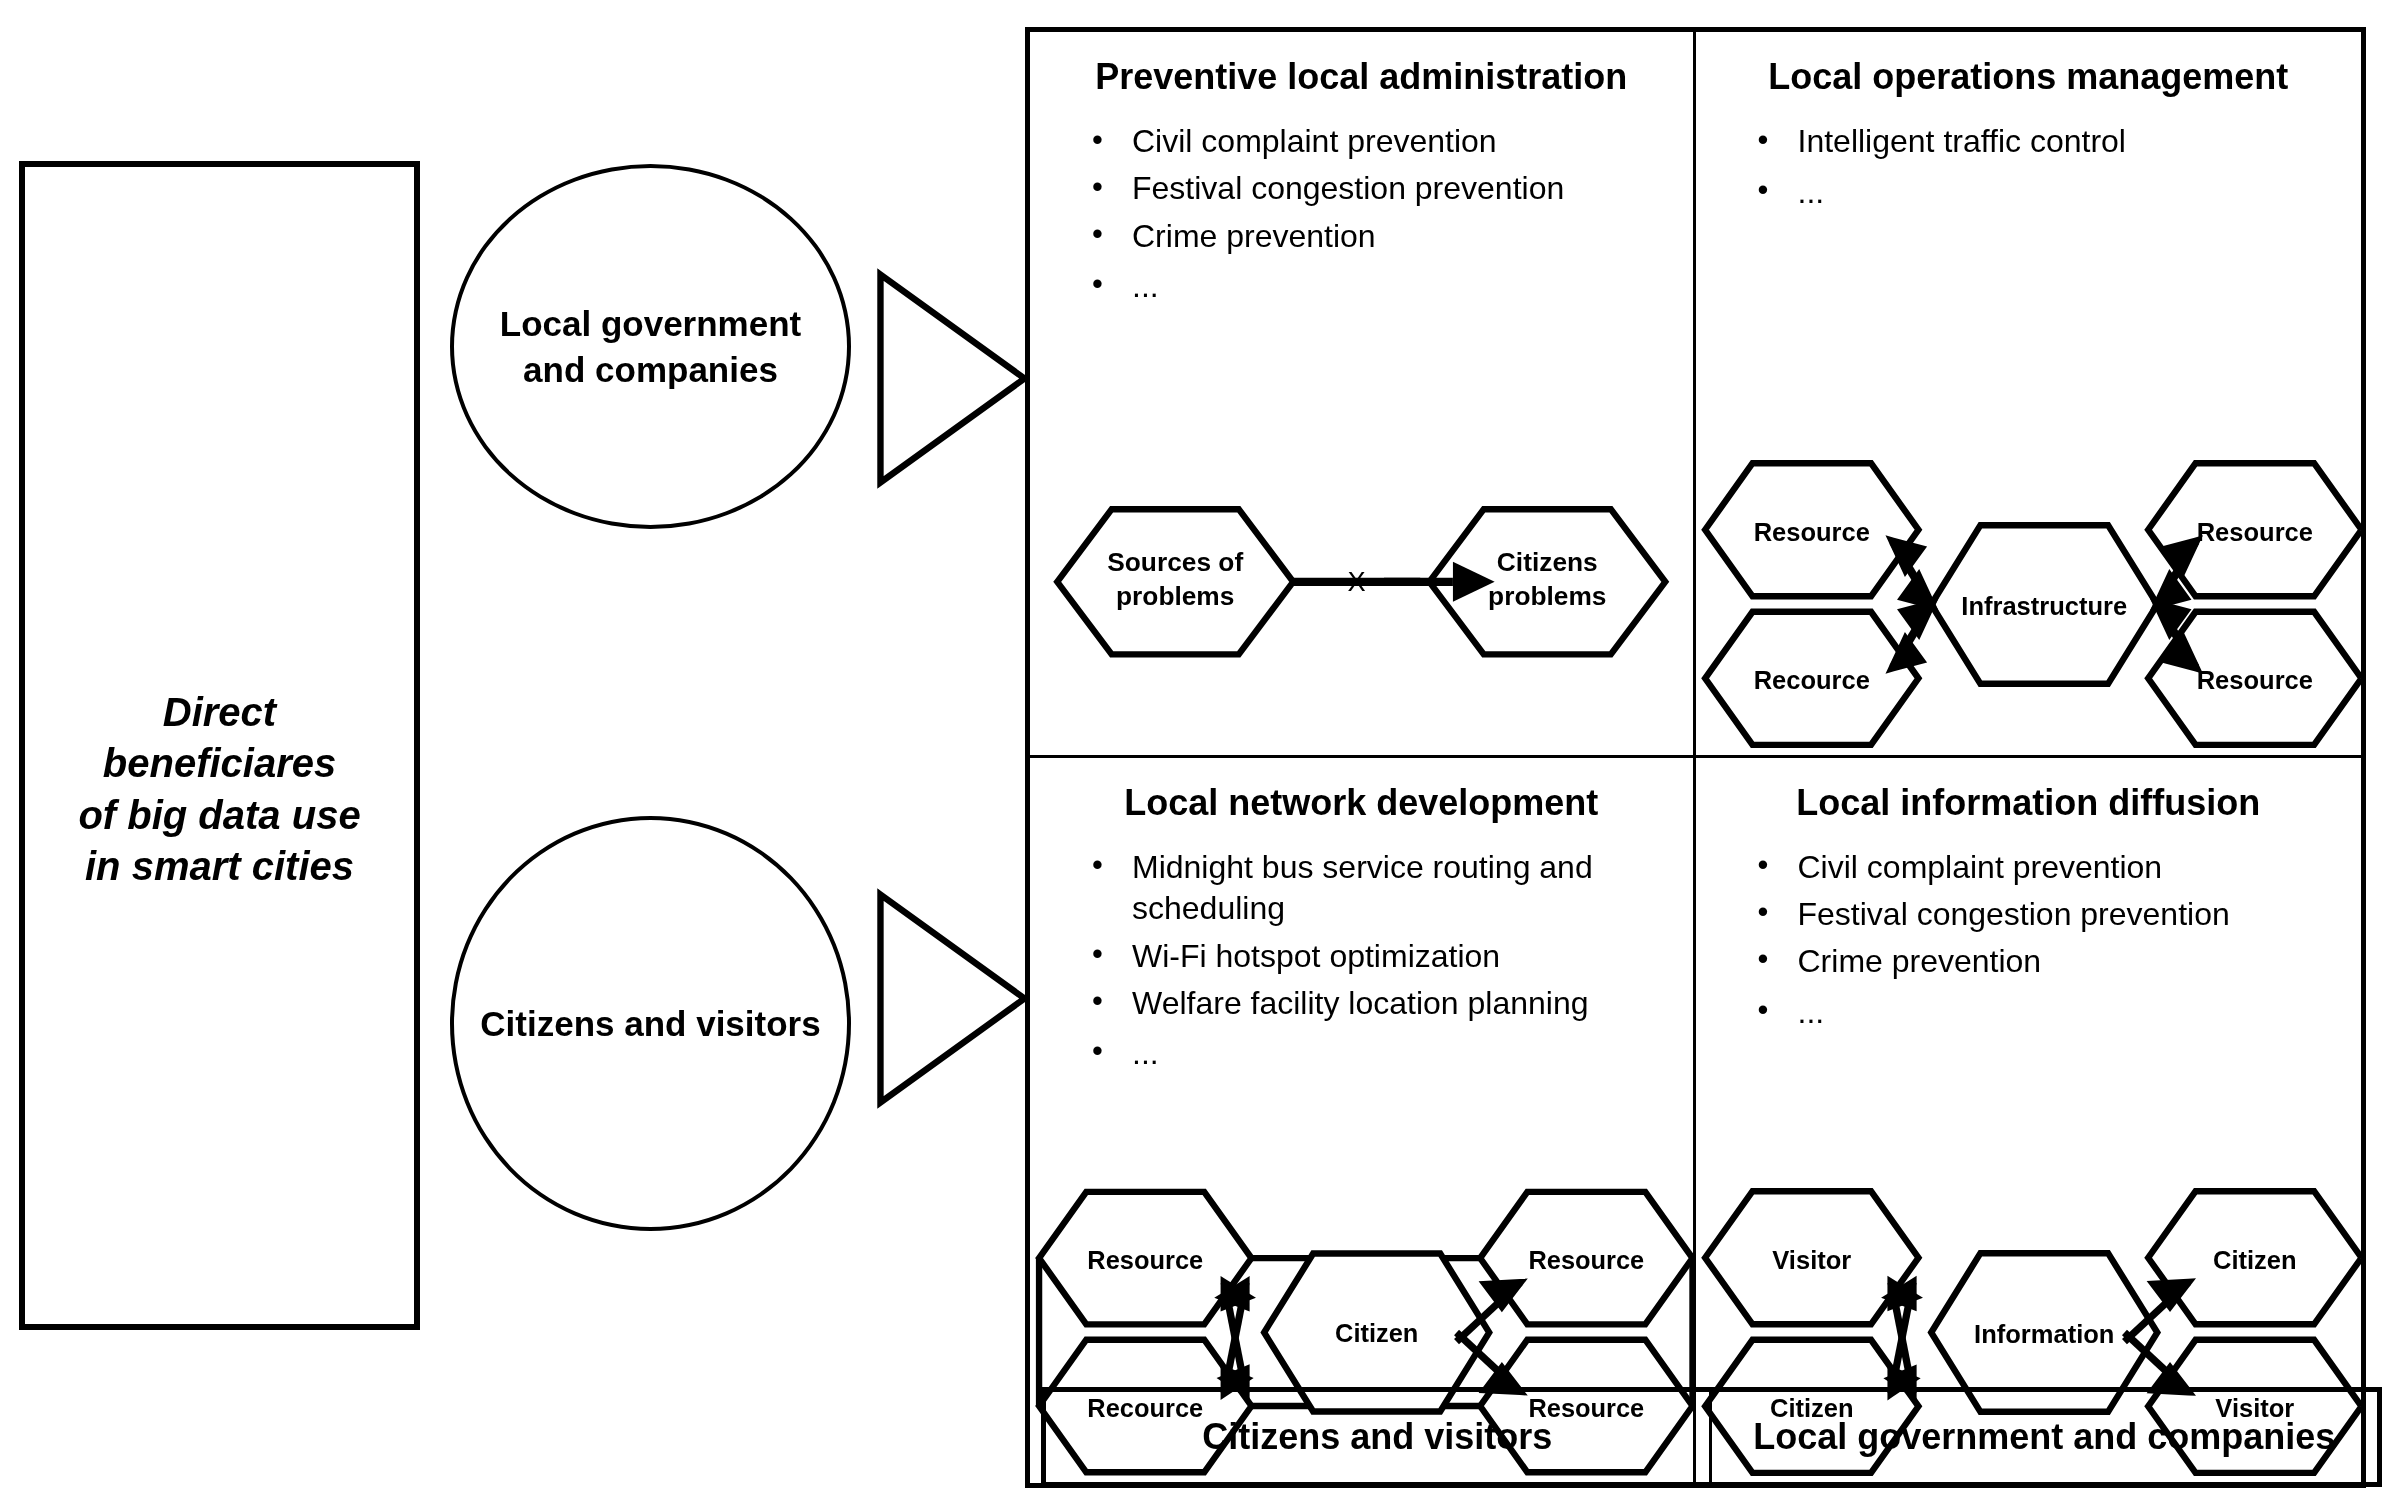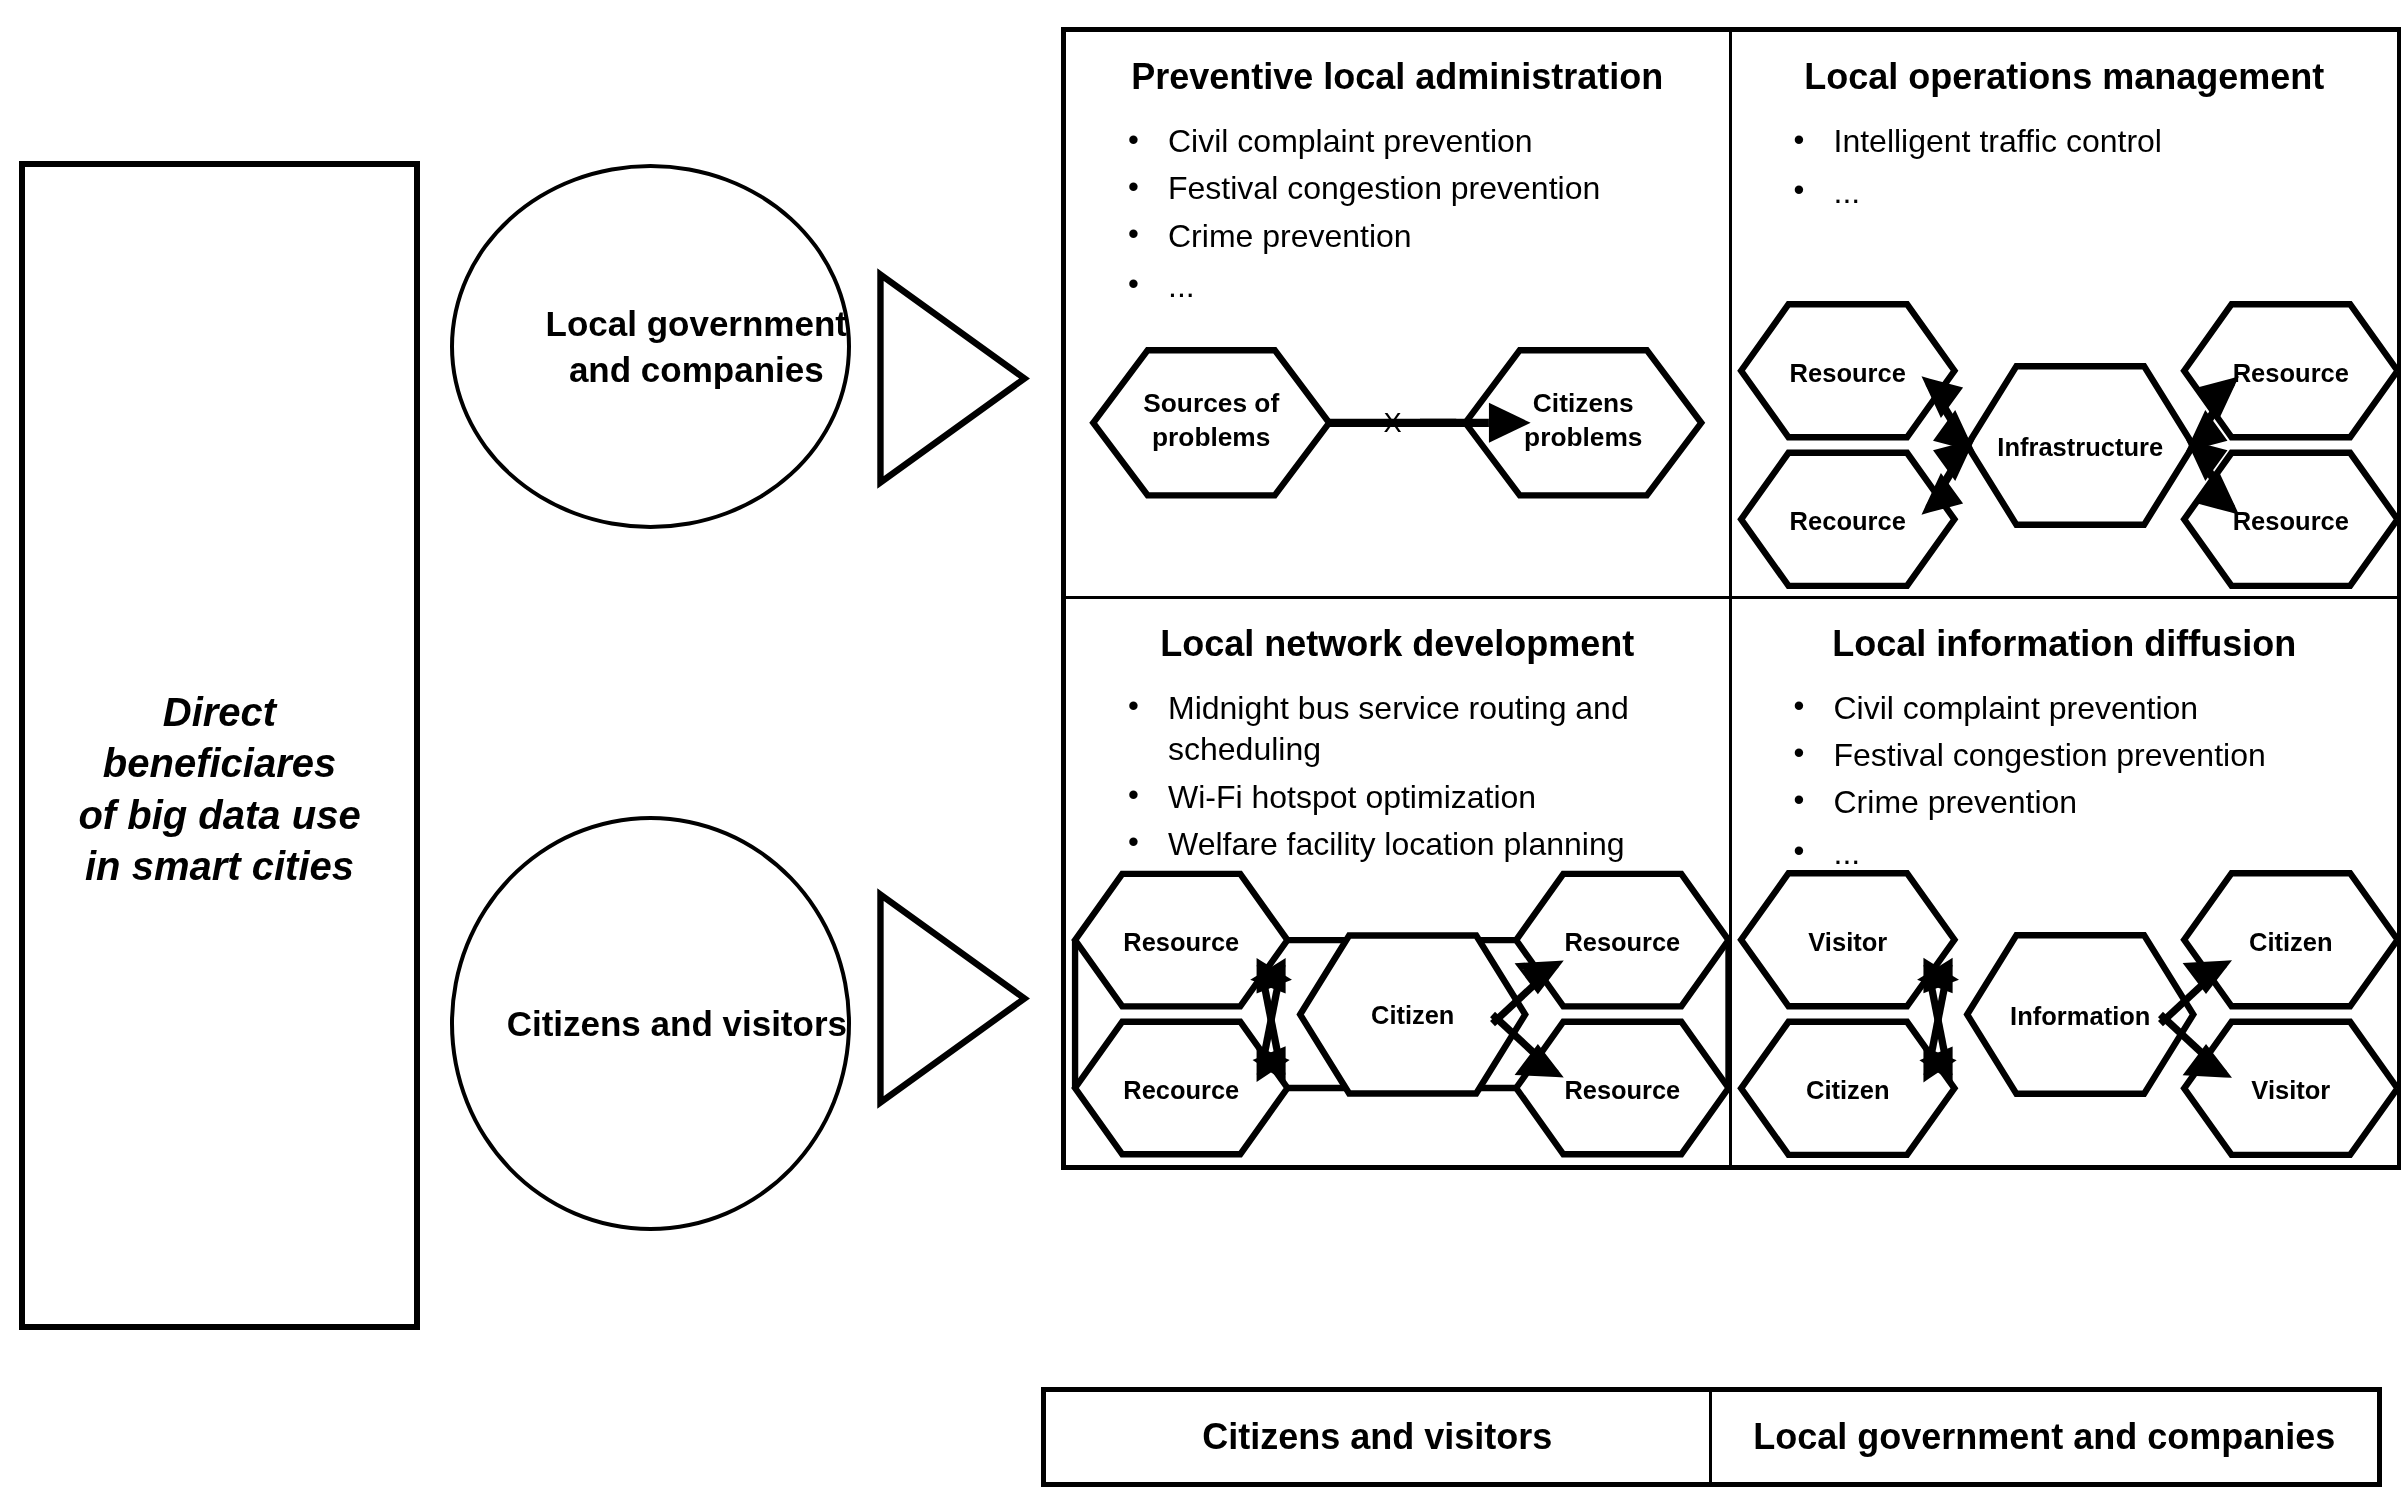--- a/index.html
+++ b/index.html
@@ -43,21 +43,21 @@
   }
 
   
   .actor-circle {
     position: absolute;
     border: 4.6px solid #000;
     border-radius: 50%;
     box-sizing: border-box;
     display: flex;
     align-items: center;
-    justify-content: flex-end;
+    justify-content: center;
     text-align: center;
     font-size: 35px;
     font-weight: bold;
     line-height: 1.3;
     white-space: pre-line;
   }
   #circle-government {
     left: 450px;
     top: 164px;
     width: 401px;
@@ -74,24 +74,24 @@
   .arrow-triangle {
     position: absolute;
     overflow: visible;
   }
   #arrow-government { left: 875px; top: 269px; }
   #arrow-citizens   { left: 875px; top: 889px; }
 
   
   #quadrant-grid {
     position: absolute;
-    left: 1061px;
+    left: 1025px;
     top: 27px;
     width: 1341px;
-    height: 1143px;
+    height: 1461px;
     border: 5.5px solid #000;
     box-sizing: border-box;
     display: grid;
     grid-template-columns: 1fr 1fr;
     grid-template-rows: 1fr 1fr;
   }
   .quadrant {
     position: relative;
     box-sizing: border-box;
     padding: 24px 20px 0 20px;

